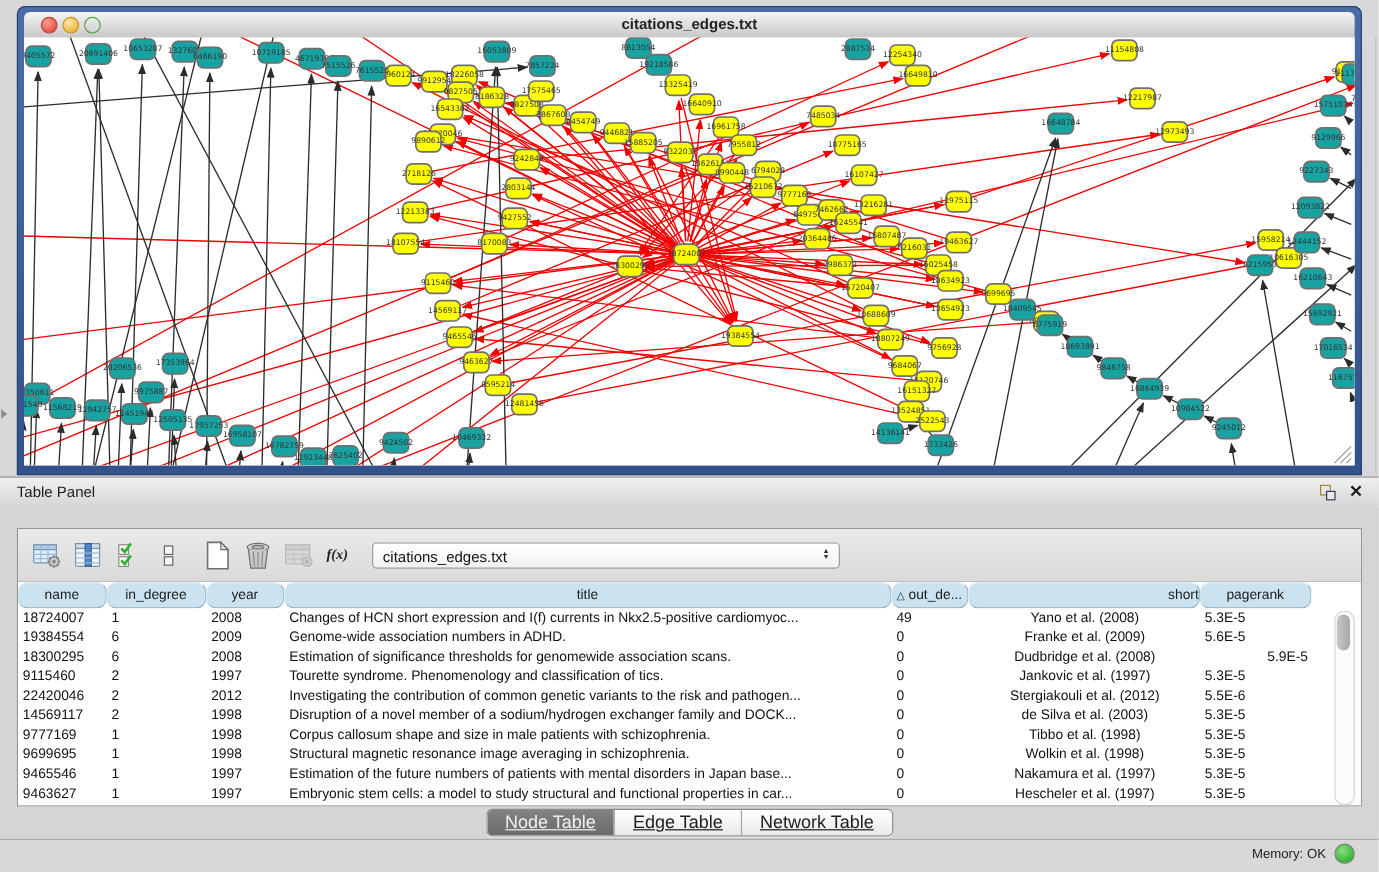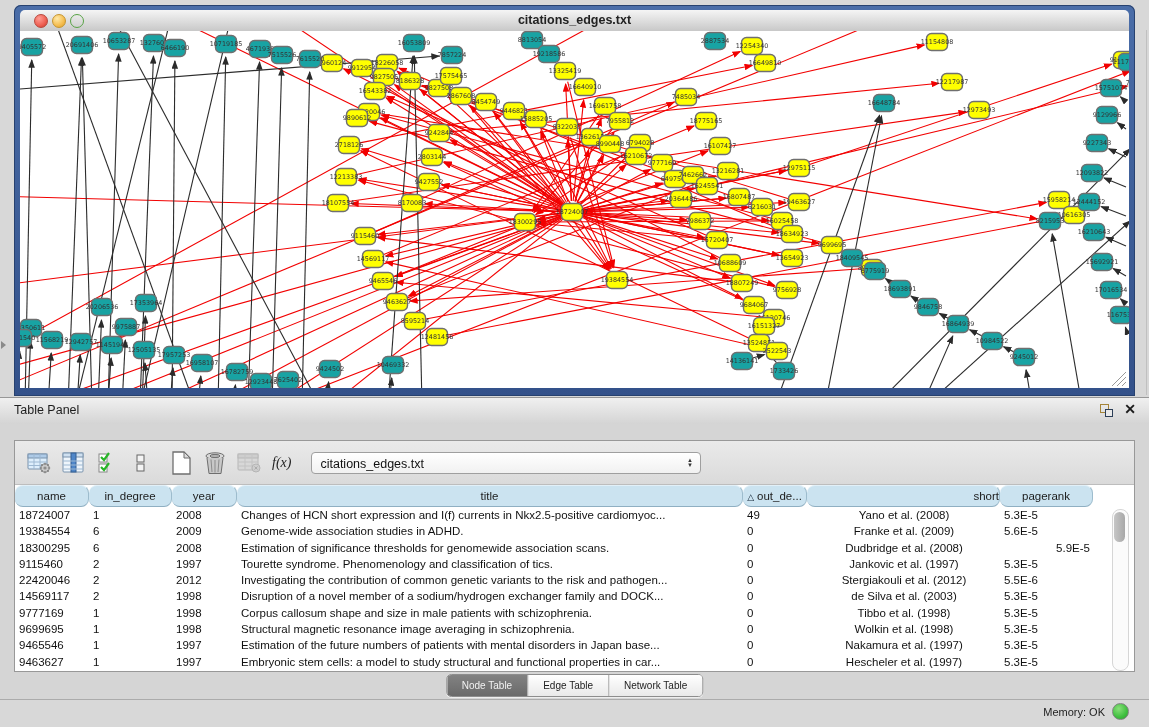--- a/index.html
+++ b/index.html
@@ -36,21 +36,21 @@
   .close-x{position:absolute;right:13px;top:3px;font-size:14px;font-weight:bold;color:#1a1a1a;cursor:default;}
 
   #tp-body{position:absolute;left:0;top:424px;width:1149px;height:275px;background:#d5d5d5;}
   #content-panel{position:absolute;left:14px;top:16px;width:1121px;height:232px;
      border:1px solid #989898;background:#fff;box-sizing:border-box;}
   #toolbar{position:absolute;left:0;top:0;width:100%;height:44px;box-sizing:border-box;
      background:linear-gradient(#eaeaea,#dadada);border-bottom:1px solid #bdbdbd;
      display:flex;align-items:center;padding-left:9px;}
   .tbtn{width:30px;height:30px;display:flex;align-items:center;justify-content:center;margin-right:4px;}
   .tbtn svg{display:block;}
-  .fx{font-family:"Liberation Serif",serif;font-style:italic;font-weight:normal;font-size:14px;color:#222;margin:0 6px 0 4px;}
+  .fx{font-family:"Liberation Serif",serif;font-style:italic;font-weight:bold;font-size:12px;color:#222;margin:0 6px 0 4px;}
   #table-select{position:relative;margin-left:14px;width:390px;height:22px;background:linear-gradient(#ffffff,#f1f1f1);
      border:1px solid #9f9f9f;border-radius:4px;font-size:12.5px;color:#111;line-height:22px;padding-left:8px;box-sizing:border-box;}
   #table-select .spin{position:absolute;right:3px;top:2px;width:15px;height:17px;display:flex;flex-direction:column;
      align-items:center;justify-content:center;color:#333;}
   #table-select .spin span{font-size:6px;line-height:5px;}
 
   #table{position:absolute;left:0;top:44px;right:0;bottom:0;background:#fff;}
   #thead{position:absolute;left:0;top:0;height:22px;display:flex;}
   .hcell{box-sizing:border-box;background:#cbe3f0;border-right:1px solid #9dbccd;border-bottom:1px solid #8fafc2;
      border-top:1px solid #e2f0f8;font-size:11.5px;color:#1c1c1c;text-align:center;line-height:21px;overflow:hidden;white-space:nowrap;border-radius:8px;}
@@ -60,22 +60,22 @@
   .tcell{box-sizing:border-box;font-size:11.5px;color:#111;padding:1px 3px 0 4px;overflow:hidden;
      white-space:nowrap;line-height:15px;}
   #scrollbar{position:absolute;right:5px;top:24px;width:15px;height:160px;background:#fbfbfb;
      border:1px solid #d6d6d6;border-radius:8px;}
   #thumb{position:absolute;left:1px;top:2px;width:11px;height:30px;border-radius:6px;
      background:linear-gradient(90deg,#c6c6c6,#a8a8a8);}
 
   
   #tabs{position:absolute;top:674px;left:50%;transform:translateX(-50%);display:flex;height:21px;
      border:1px solid #8d8d8d;border-radius:5px;overflow:hidden;background:#fff;box-shadow:0 1px 0 rgba(255,255,255,.6);}
-  .tab{font-size:10px;line-height:21px;padding:0 15px;color:#1d1d1d;background:linear-gradient(#ffffff,#e9e9e9);
-     border-left:1px solid #a5a5a5;}
+  .tab{font-size:15px;line-height:21px;padding:0 15px;color:#1d1d1d;background:linear-gradient(#ffffff,#e9e9e9);
+     border-left:1px solid #a5a5a5;text-decoration:underline;}
   .tab:first-child{border-left:none;}
   .tab.sel{background:linear-gradient(#828282,#6a6a6a);color:#f2f2f2;}
   #status-divider{position:absolute;left:0;top:699px;width:1149px;height:1px;background:#ababab;}
   #status-label{position:absolute;right:44px;top:706px;font-size:11px;color:#222;}
   #memdot{position:absolute;right:20px;top:703px;width:15px;height:15px;border-radius:50%;
      border:1px solid #808080;background:radial-gradient(circle at 38% 32%,#8ae07a,#3fbf3f 60%,#2f9e2f);}
 </style>
 </head>
 <body>
 
@@ -872,21 +872,21 @@
               <div class="tcell" style="width: 65px;">2008</div>
               <div class="tcell" style="width: 506px;">Changes of HCN short expression and I(f) currents in Nkx2.5-positive cardiomyoc...</div>
               <div class="tcell" style="width: 64px;">49</div>
               <div class="tcell" style="width: 193px; text-align: center;">Yano et al. (2008)</div>
               <div class="tcell" style="width: 93px;">5.3E-5</div>
             </div>
             <div class="trow">
               <div class="tcell" style="width: 74px;">19384554</div>
               <div class="tcell" style="width: 83px;">6</div>
               <div class="tcell" style="width: 65px;">2009</div>
-              <div class="tcell" style="width: 506px;">Genome-wide association studies in ADHD.</div>
+              <div class="tcell" style="width: 506px;">Genome-wide association numbers in ADHD.</div>
               <div class="tcell" style="width: 64px;">0</div>
               <div class="tcell" style="width: 193px; text-align: center;">Franke et al. (2009)</div>
               <div class="tcell" style="width: 93px;">5.6E-5</div>
             </div>
             <div class="trow">
               <div class="tcell" style="width: 74px;">18300295</div>
               <div class="tcell" style="width: 83px;">6</div>
               <div class="tcell" style="width: 65px;">2008</div>
               <div class="tcell" style="width: 506px;">Estimation of significance thresholds for genomewide association scans.</div>
               <div class="tcell" style="width: 64px;">0</div>

